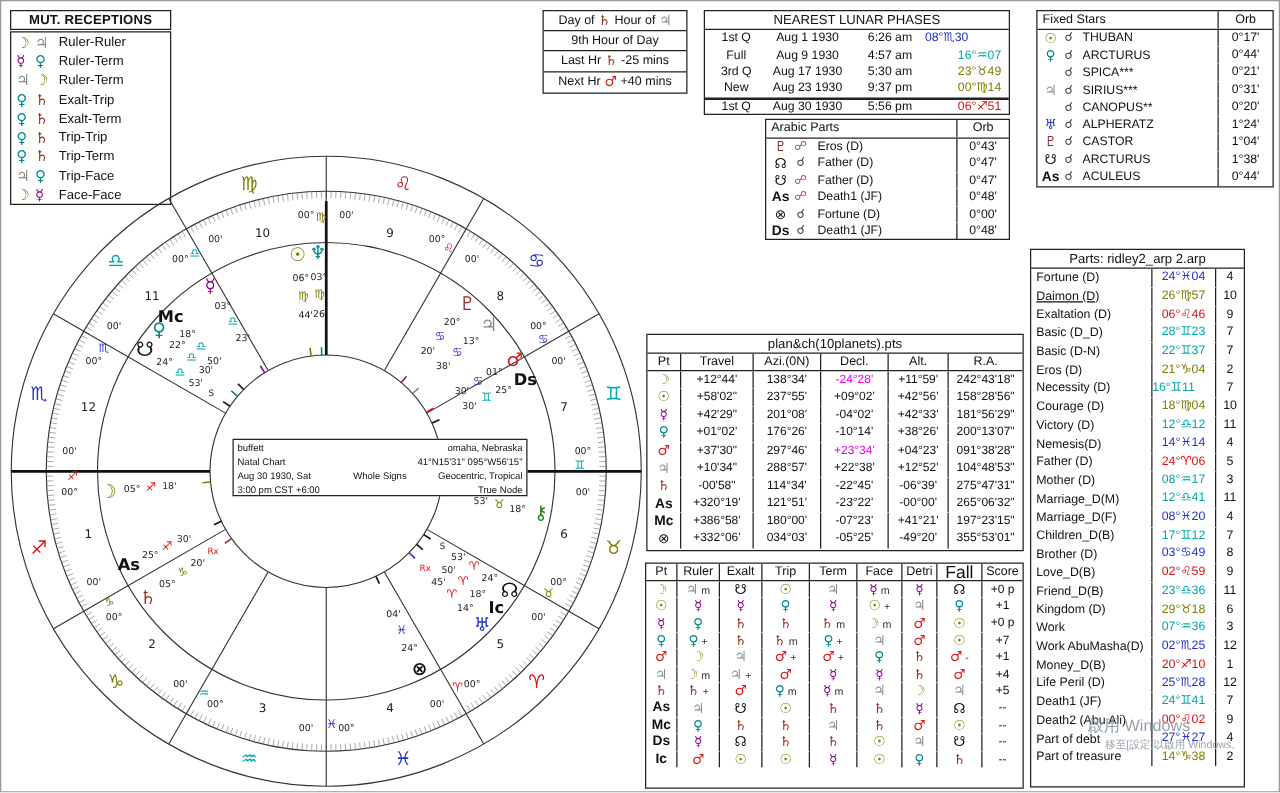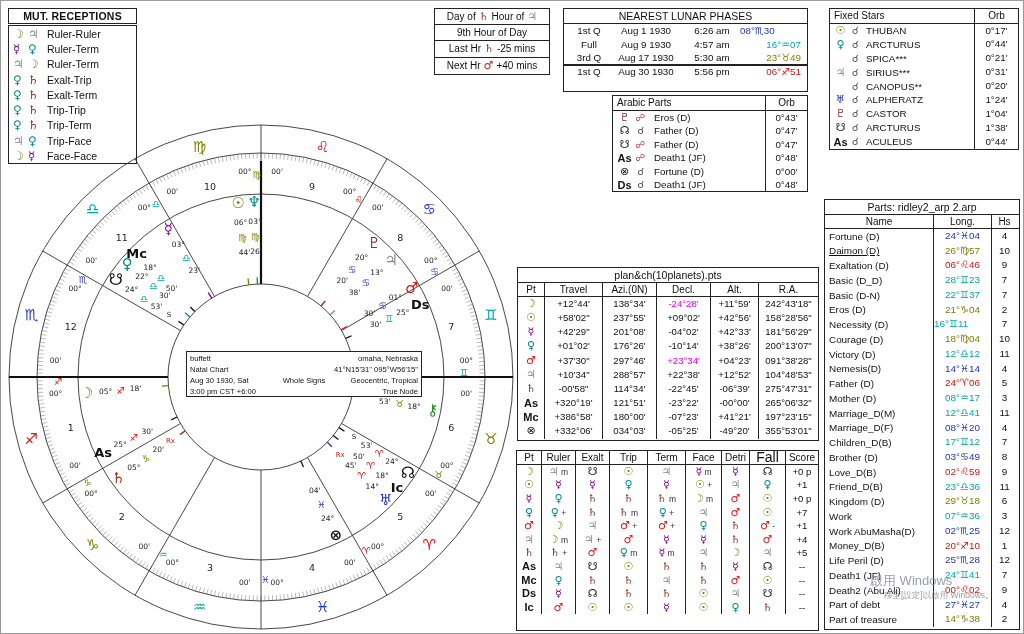--- a/index.html
+++ b/index.html
@@ -119,20 +119,26 @@
         <span class="cell" style="width: 76px; text-align: center;">Aug 9 1930</span>
         <span class="cell" style="width: 56px; text-align: center;">4:57 am</span>
         <span class="cell" style="flex: 1 1 0%; text-align: right; color: rgb(0, 168, 168);">16°<span class="g" style="color: rgb(0, 168, 168); font-size: 10px;">♒</span>07</span>
       </div>
       <div class="row" style="height: 13.4px; font-size: 9.8px; padding: 0px 6px;">
         <span class="cell" style="width: 38px; text-align: center;">3rd Q</span>
         <span class="cell" style="width: 76px; text-align: center;">Aug 17 1930</span>
         <span class="cell" style="width: 56px; text-align: center;">5:30 am</span>
         <span class="cell" style="flex: 1 1 0%; text-align: right; color: rgb(125, 125, 0);">23°<span class="g" style="color: rgb(125, 125, 0); font-size: 10px;">♉</span>49</span>
       </div>
+      <div class="row" style="height: 13.4px; font-size: 9.8px; padding: 0px 6px;">
+        <span class="cell" style="width: 38px; text-align: center;">New</span>
+        <span class="cell" style="width: 76px; text-align: center;">Aug 23 1930</span>
+        <span class="cell" style="width: 56px; text-align: center;">9:37 pm</span>
+        <span class="cell" style="flex: 1 1 0%; text-align: right; color: rgb(125, 125, 0);">00°<span class="g" style="color: rgb(125, 125, 0); font-size: 10px;">♍</span>14</span>
+      </div>
       <div class="row" style="height: 13.4px; font-size: 9.8px; padding: 0px 6px; border-top: 2px solid rgb(34, 34, 34);">
         <span class="cell" style="width: 38px; text-align: center;">1st Q</span>
         <span class="cell" style="width: 76px; text-align: center;">Aug 30 1930</span>
         <span class="cell" style="width: 56px; text-align: center;">5:56 pm</span>
         <span class="cell" style="flex: 1 1 0%; text-align: right; color: rgb(221, 17, 17);">06°<span class="g" style="color: rgb(221, 17, 17); font-size: 10px;">♐</span>51</span>
       </div>
     </div>
 </div>
 
 <div id="stars" class="panel" style="left:829px;top:8px;width:190px;height:142px;">
@@ -463,28 +469,23 @@
         <span class="cell vline" style="width: 38px; text-align: center; height: 100%; line-height: 13.6px;"><span class="g" style="color: rgb(125, 125, 0); font-size: 11px;">☉</span></span>
         <span class="cell vline" style="width: 38px; text-align: center; height: 100%; line-height: 13.6px;"><span class="g" style="color: rgb(139, 0, 139); font-size: 11px;">☿</span></span>
         <span class="cell vline" style="width: 36px; text-align: center; height: 100%; line-height: 13.6px;"><span class="g" style="color: rgb(125, 125, 0); font-size: 11px;">☉</span></span>
         <span class="cell vline" style="width: 28px; text-align: center; height: 100%; line-height: 13.6px;"><span class="g" style="color: rgb(0, 139, 139); font-size: 11px;">♀</span></span>
         <span class="cell vline" style="width: 36px; text-align: center; height: 100%; line-height: 13.6px;"><span class="g" style="color: rgb(153, 51, 34); font-size: 11px;">♄</span></span>
         <span class="cell vline" style="width: 33px; text-align: center; height: 100%; line-height: 13.6px; font-size: 9.6px;">--</span>
       </div>
     </div>
 </div>
 
-<div id="parts" class="panel" style="left:824px;top:199px;width:196px;height:431px;">
+<div id="parts" class="panel" style="left:824px;top:199px;width:172px;height:431px;">
   <div class="ptitle">Parts: ridley2_arp 2.arp</div>
   <div id="parts-rows">
-      <div class="row" style="height: 13.8px; border-bottom: 1px solid rgb(34, 34, 34);">
-        <span class="cell" style="width: 108px; text-align: center; height: 100%; line-height: 13.8px; font-size: 10px;">Name</span>
-        <span class="cell vline" style="width: 58px; text-align: center; height: 100%; line-height: 13.8px; font-size: 10px;">Long.</span>
-        <span class="cell vline" style="width: 26px; text-align: center; height: 100%; line-height: 13.8px; font-size: 10px;">Hs</span>
-      </div>
       <div class="row" style="height: 14.75px; font-size: 9.9px;">
         <span class="cell" style="width: 108px; padding-left: 4px; box-sizing: border-box;">Fortune (D)</span>
         <span class="cell vline" style="width: 58px; text-align: center; height: 100%; line-height: 14.75px; color: rgb(34, 51, 204);">24°<span class="g" style="color: rgb(34, 51, 204); font-size: 10px;">♓</span>04</span>
         <span class="cell vline" style="width: 26px; text-align: center; height: 100%; line-height: 14.75px;">4</span>
       </div>
       <div class="row" style="height: 14.75px; font-size: 9.9px;">
         <span class="cell" style="width: 108px; padding-left: 4px; box-sizing: border-box; text-decoration: underline;">Daimon (D)</span>
         <span class="cell vline" style="width: 58px; text-align: center; height: 100%; line-height: 14.75px; color: rgb(125, 125, 0);">26°<span class="g" style="color: rgb(125, 125, 0); font-size: 10px;">♍</span>57</span>
         <span class="cell vline" style="width: 26px; text-align: center; height: 100%; line-height: 14.75px;">10</span>
       </div>

